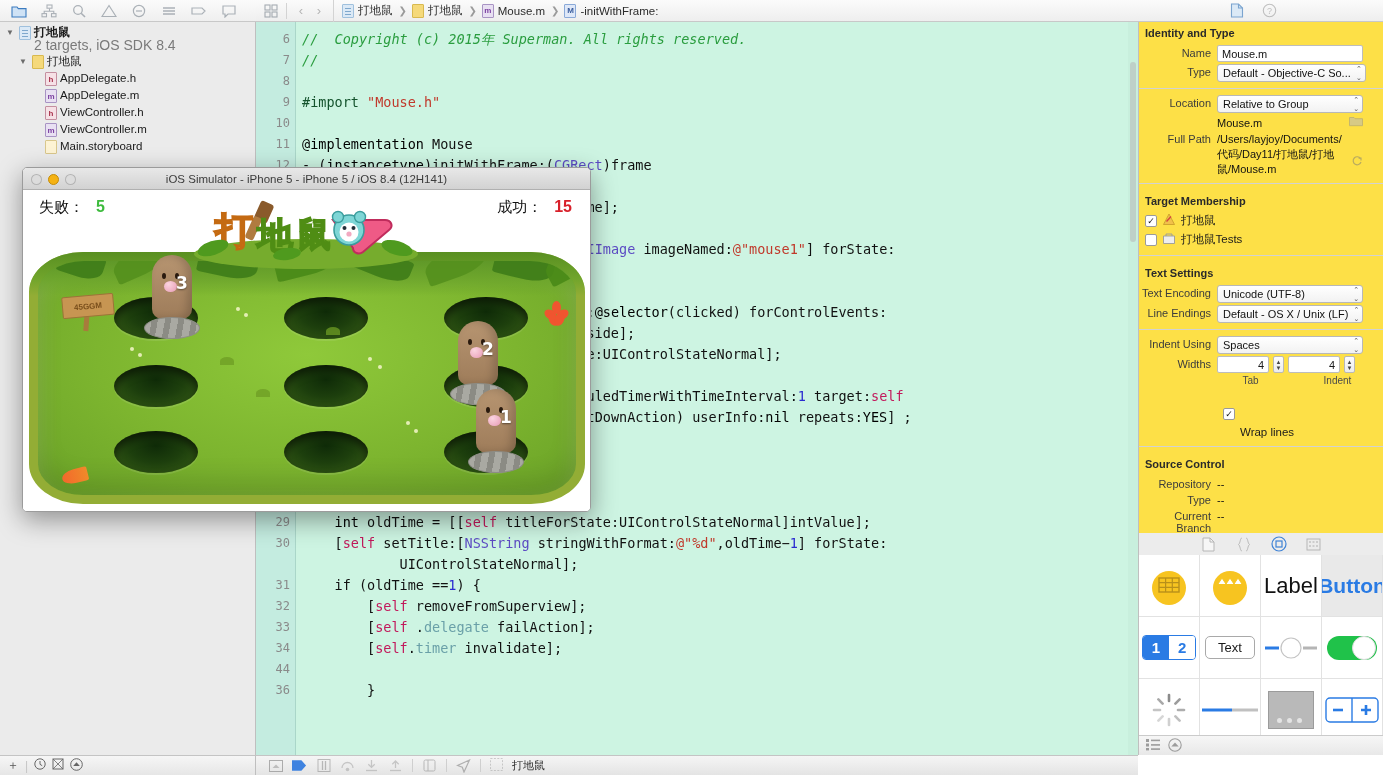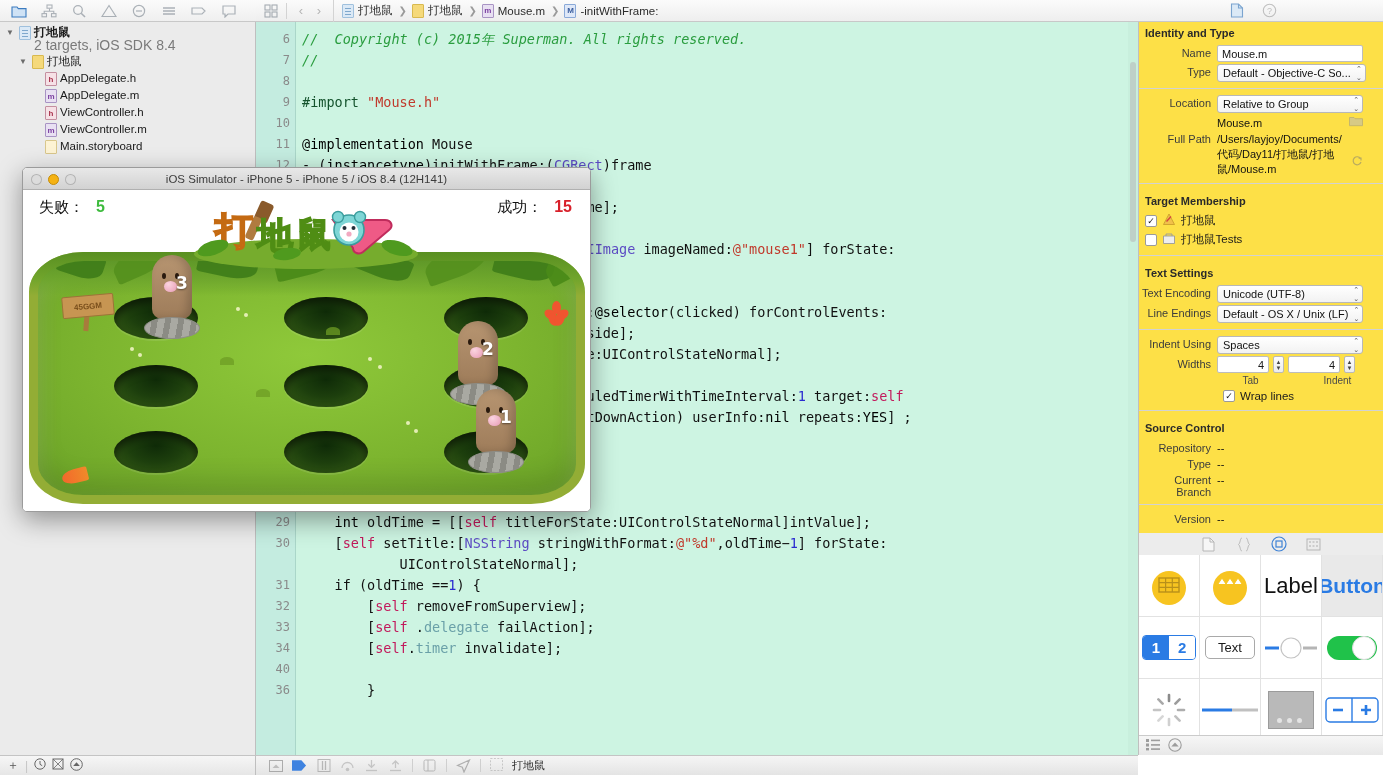--- a/index.html
+++ b/index.html
@@ -425,21 +425,21 @@
         <div class="ln" style="top: 409px; right: 6px;">25</div>
         <div class="ln" style="top: 430px; right: 6px;">26</div>
         <div class="ln" style="top: 451px; right: 6px;">27</div>
         <div class="ln" style="top: 472px; right: 6px;">28</div>
         <div class="ln" style="top: 493px; right: 6px;">29</div>
         <div class="ln" style="top: 514px; right: 6px;">30</div>
         <div class="ln" style="top: 556px; right: 6px;">31</div>
         <div class="ln" style="top: 577px; right: 6px;">32</div>
         <div class="ln" style="top: 598px; right: 6px;">33</div>
         <div class="ln" style="top: 619px; right: 6px;">34</div>
-        <div class="ln" style="top: 640px; right: 6px;">40</div>
+        <div class="ln" style="top: 640px; right: 6px;">44</div>
         <div class="ln" style="top: 661px; right: 6px;">36</div>
       </div>
     <div class="editor-scroll">
         <div class="thumb"></div>
       </div>
   </div>
 
   <div class="inspector">
     <div class="insp-top">
 
@@ -548,21 +548,21 @@
       </div>
       <div class="frow">
         <div class="flabel"></div>
         <div class="fval" style="display:flex;gap:20px;">
           <div class="caption" style="width:67px;">Tab</div>
           <div class="caption" style="width:67px;">Indent</div>
         </div>
       </div>
       <div class="cbrow" style="padding-left:84px;">
         <div class="cbox on"></div>
-        <span style="font-size:11.5px;">Wrap lines</span>
+        <span style="font-size:11.5px;margin-top:36px;">Wrap lines</span>
       </div>
 
       <div class="hr"></div>
       <div class="sec-title">Source Control</div>
       <div class="frow">
         <div class="flabel">Repository</div>
         <div class="fval plain-val">--</div>
       </div>
       <div class="frow">
         <div class="flabel">Type</div>

